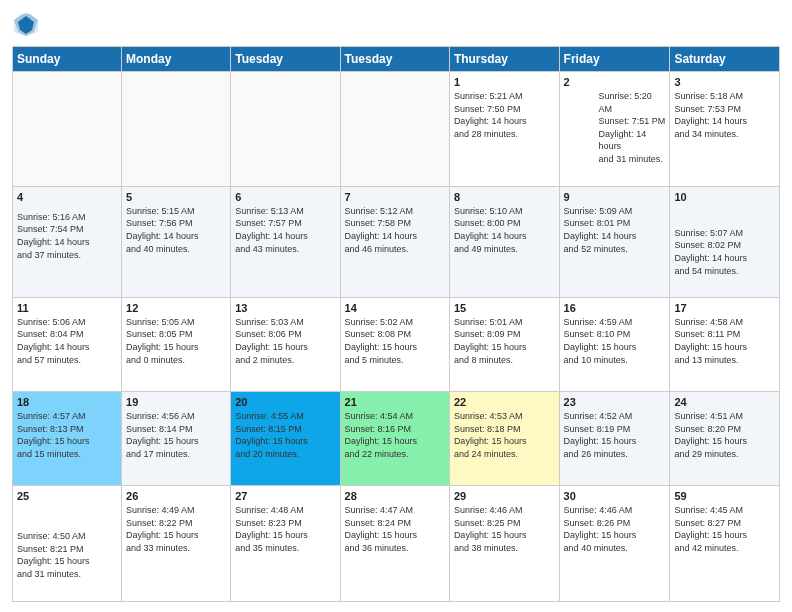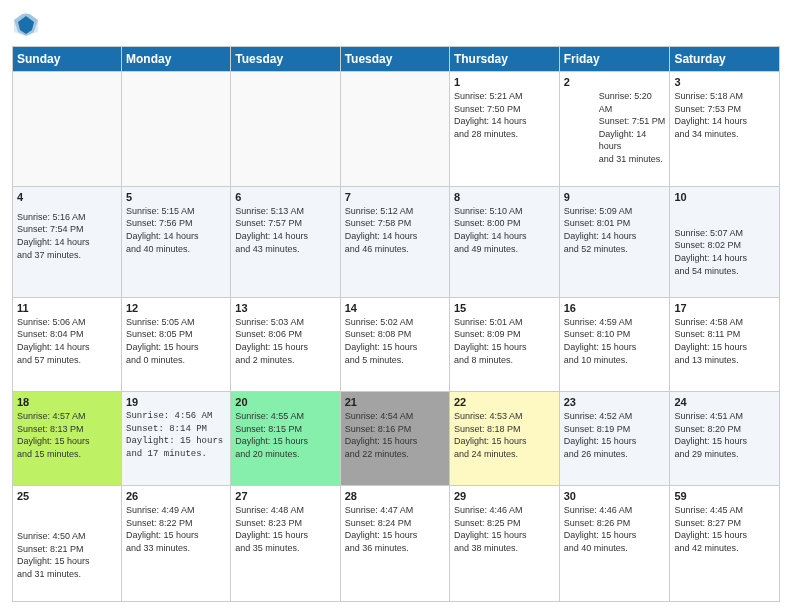--- a/index.html
+++ b/index.html
@@ -267,42 +267,42 @@
             </td>
             <td>
               <span class="day-num">17</span>
               <div class="day-info" style="white-space: pre-line;">Sunrise: 4:58 AM
 Sunset: 8:11 PM
 Daylight: 15 hours
 and 13 minutes.</div>
             </td>
           </tr>
           <tr>
-            <td style="background: #bef264;">
+            <td style="background: #7dd3fc;">
               <span class="day-num">18</span>
               <div class="day-info" style="white-space: pre-line;">Sunrise: 4:57 AM
 Sunset: 8:13 PM
 Daylight: 15 hours
 and 15 minutes.</div>
             </td>
             <td style="background: rgb(242, 246, 251);">
               <span class="day-num">19</span>
-              <div class="day-info" style="white-space: pre-line; font-family: Liberation Mono, monospace;">Sunrise: 4:56 AM
+              <div class="day-info" style="white-space: pre-line;">Sunrise: 4:56 AM
 Sunset: 8:14 PM
 Daylight: 15 hours
 and 17 minutes.</div>
             </td>
-            <td style="background: #86efac;">
+            <td style="background: #0ea5e9;">
               <span class="day-num">20</span>
               <div class="day-info" style="white-space: pre-line;">Sunrise: 4:55 AM
 Sunset: 8:15 PM
 Daylight: 15 hours
 and 20 minutes.</div>
             </td>
-            <td style="background: #a3a3a3;">
+            <td style="background: #86efac;">
               <span class="day-num">21</span>
               <div class="day-info" style="white-space: pre-line;">Sunrise: 4:54 AM
 Sunset: 8:16 PM
 Daylight: 15 hours
 and 22 minutes.</div>
             </td>
             <td style="background: #fef9c3;">
               <span class="day-num">22</span>
               <div class="day-info" style="white-space: pre-line;">Sunrise: 4:53 AM
 Sunset: 8:18 PM

